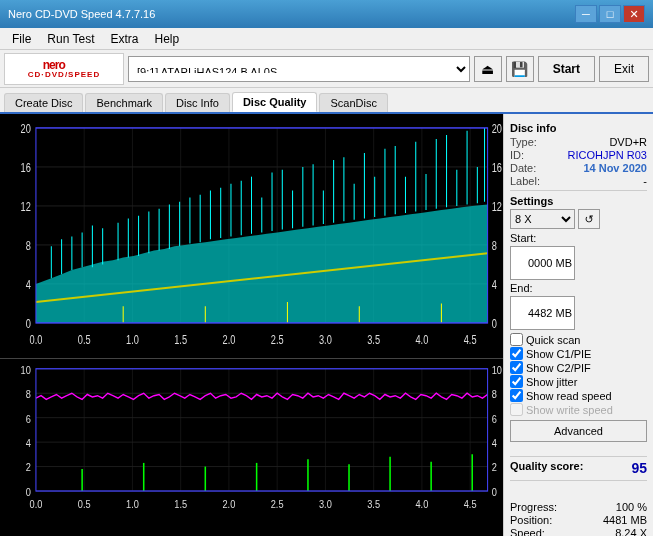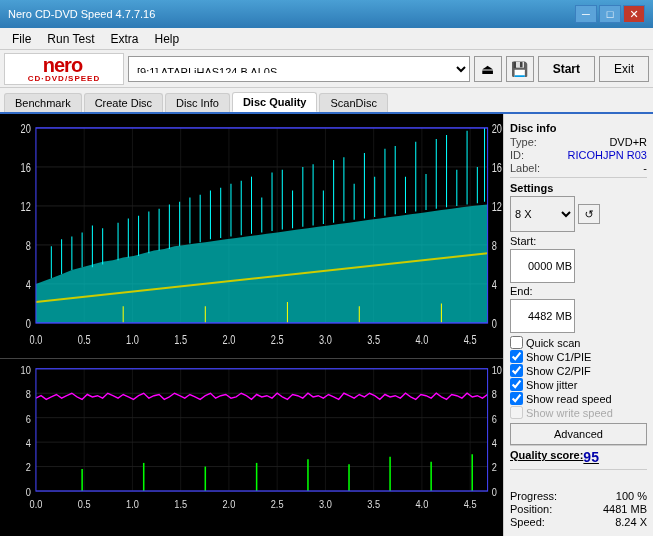--- a/index.html
+++ b/index.html
@@ -12,21 +12,21 @@
     .title-bar-btn.close { background: #c0392b; }
     
     
     .menu-bar { background: #f0f0f0; border-bottom: 1px solid #ccc; height: 22px; display: flex; align-items: center; padding: 0 4px; }
     .menu-item { padding: 2px 8px; font-size: 12px; cursor: pointer; color: #000; }
     
     
     .toolbar { background: #f0f0f0; border-bottom: 1px solid #ccc; height: 38px; display: flex; align-items: center; padding: 2px 4px; gap: 4px; }
     .logo { width: 120px; height: 32px; background: white; border: 1px solid #ccc; display: flex; align-items: center; justify-content: center; font-size: 11px; font-weight: bold; color: #cc0000; padding: 2px; }
     .logo-text { display: flex; flex-direction: column; line-height: 1; }
-    .logo-nero { font-size: 20px; font-weight: bold; color: #cc0000; letter-spacing: -1px; padding-left: 15px; }
+    .logo-nero { font-size: 12px; font-weight: bold; color: #cc0000; letter-spacing: -1px; padding-left: 15px; }
     .logo-sub { font-size: 8px; color: #cc0000; letter-spacing: 1px; }
     .drive-select { flex: 1; height: 26px; font-size: 11px; border: 1px solid #999; background: white; padding: 8px 4px; }
     .toolbar-icon-btn { width: 28px; height: 26px; background: #f0f0f0; border: 1px solid #999; cursor: pointer; display: flex; align-items: center; justify-content: center; font-size: 14px; }
     .btn-start { height: 26px; padding: 0 14px; background: #f0f0f0; border: 1px solid #999; font-size: 12px; cursor: pointer; font-weight: bold; }
     .btn-exit { height: 26px; padding: 0 14px; background: #f0f0f0; border: 1px solid #999; font-size: 12px; cursor: pointer; }
     
     
     .tabs { background: #f0f0f0; border-bottom: 2px solid #316ac5; height: 26px; display: flex; align-items: flex-end; padding: 0 4px; }
     .tab { padding: 3px 10px; border: 1px solid #ccc; background: #e0e0e0; cursor: pointer; font-size: 11px; margin-right: 2px; border-bottom: none; border-radius: 3px 3px 0 0; }
     .tab.active { background: white; border-bottom: 1px solid white; font-weight: bold; color: #000; z-index: 1; }
@@ -45,33 +45,33 @@
     .right-panel { width: 150px; background: #f0f0f0; border-left: 1px solid #ccc; padding: 4px 6px; overflow-y: auto; }
     
     .panel-section-title { font-size: 11px; font-weight: bold; color: #000; margin-bottom: 2px; margin-top: 4px; }
     .panel-row { display: flex; justify-content: space-between; font-size: 11px; margin-bottom: 1px; }
     .panel-label { color: #444; }
     .panel-value { color: #000; }
     .panel-value.blue { color: #0000cc; }
     .panel-value.highlight { color: #316ac5; font-weight: bold; }
     
     .settings-row { display: flex; align-items: center; gap: 3px; margin-bottom: 3px; }
-    .speed-select { width: 65px; height: 36px; font-size: 11px; border: 1px solid #999; }
+    .speed-select { width: 65px; height: 20px; font-size: 11px; border: 1px solid #999; }
     .refresh-btn { width: 22px; height: 20px; background: #f0f0f0; border: 1px solid #999; font-size: 11px; cursor: pointer; display: flex; align-items: center; justify-content: center; }
     
     .input-field { width: 65px; height: 18px; font-size: 11px; border: 1px solid #999; background: white; padding: 16px 2px; text-align: right; }
     .input-label { font-size: 11px; margin-bottom: 2px; }
     
     .checkbox-row { display: flex; align-items: center; gap: 3px; font-size: 11px; margin-bottom: 1px; }
     .checkbox-row input[type=checkbox] { margin: 0; }
     .checkbox-row.disabled { color: #aaa; }
     
     .advanced-btn { width: 100%; height: 22px; background: #f0f0f0; border: 1px solid #999; font-size: 11px; cursor: pointer; margin-top: 3px; font-weight: normal; }
     
-    .quality-row { display: flex; margin-top: 0; border-top: 1px solid #ccc; padding-top: 3px; text-decoration: underline; }
+    .quality-row { display: flex; justify-content: space-between; margin-top: 14px; border-top: 1px solid #ccc; padding-top: 3px; }
     .quality-label { font-size: 11px; font-weight: bold; }
     .quality-value { font-size: 14px; font-weight: bold; color: #0000aa; }
     
     .progress-section { margin-top: 4px; border-top: 1px solid #ccc; padding-top: 20px; text-align: right; }
     .progress-row { display: flex; justify-content: space-between; font-size: 11px; margin-bottom: 1px; }
     
     
     .chart-svg { width: 100%; height: 100%; }
     
     
@@ -108,22 +108,22 @@
   <select class="drive-select">
     <option>[9:1]  ATAPI iHAS124  B AL0S</option>
   </select>
   <button class="toolbar-icon-btn" title="Eject">⏏</button>
   <button class="toolbar-icon-btn" title="Save">💾</button>
   <button class="btn-start">Start</button>
   <button class="btn-exit">Exit</button>
 </div>
 
 <div class="tabs">
+  <div class="tab">Create Disc</div>
   <div class="tab">Benchmark</div>
-  <div class="tab">Create Disc</div>
   <div class="tab">Disc Info</div>
   <div class="tab active">Disc Quality</div>
   <div class="tab">ScanDisc</div>
 </div>
 
 <div class="main-content">
 
   <div class="chart-area">
 
     <div class="chart-top">
@@ -308,20 +308,24 @@
     
     <div class="panel-row">
       <span class="panel-label">Type:</span>
       <span class="panel-value">DVD+R</span>
     </div>
     <div class="panel-row">
       <span class="panel-label">ID:</span>
       <span class="panel-value blue">RICOHJPN R03</span>
     </div>
     <div class="panel-row">
+      <span class="panel-label">Date:</span>
+      <span class="panel-value highlight">14 Nov 2020</span>
+    </div>
+    <div class="panel-row">
       <span class="panel-label">Label:</span>
       <span class="panel-value">-</span>
     </div>
     
     <hr class="panel-divider">
     
     <div class="panel-section-title">Settings</div>
     
     <div class="settings-row">
       <select class="speed-select">

